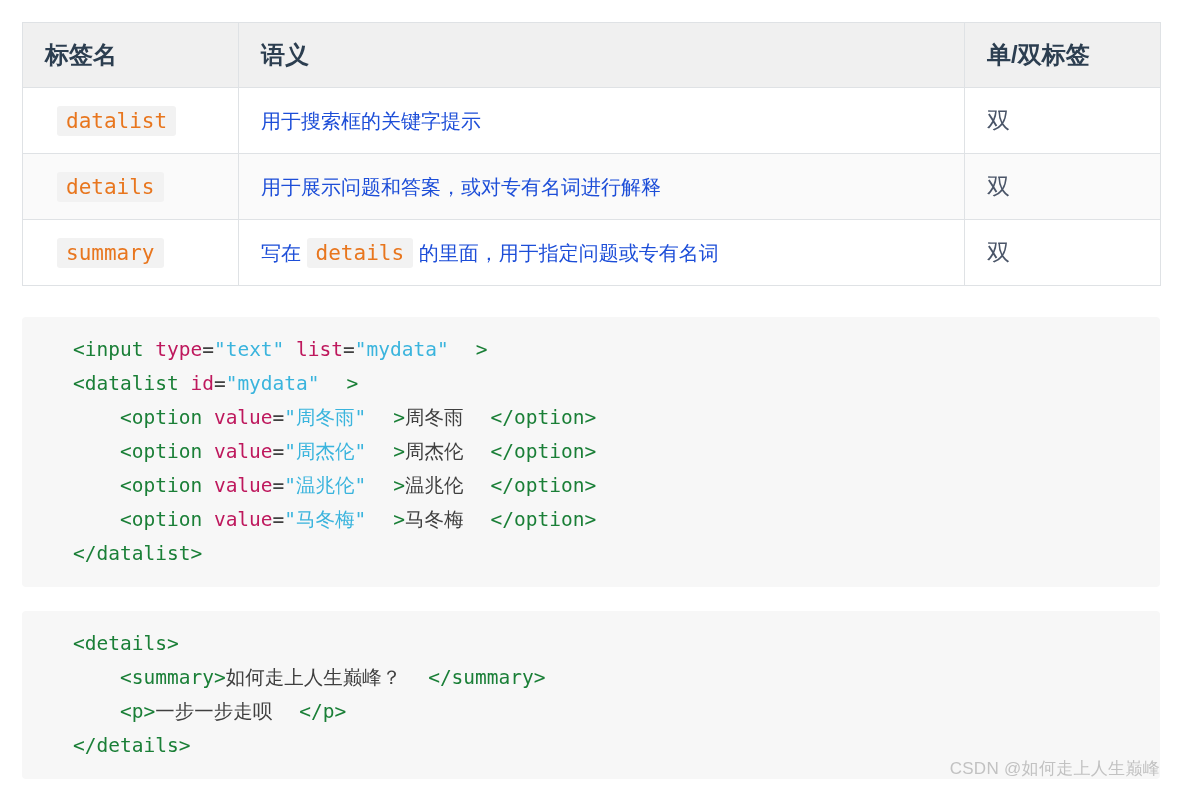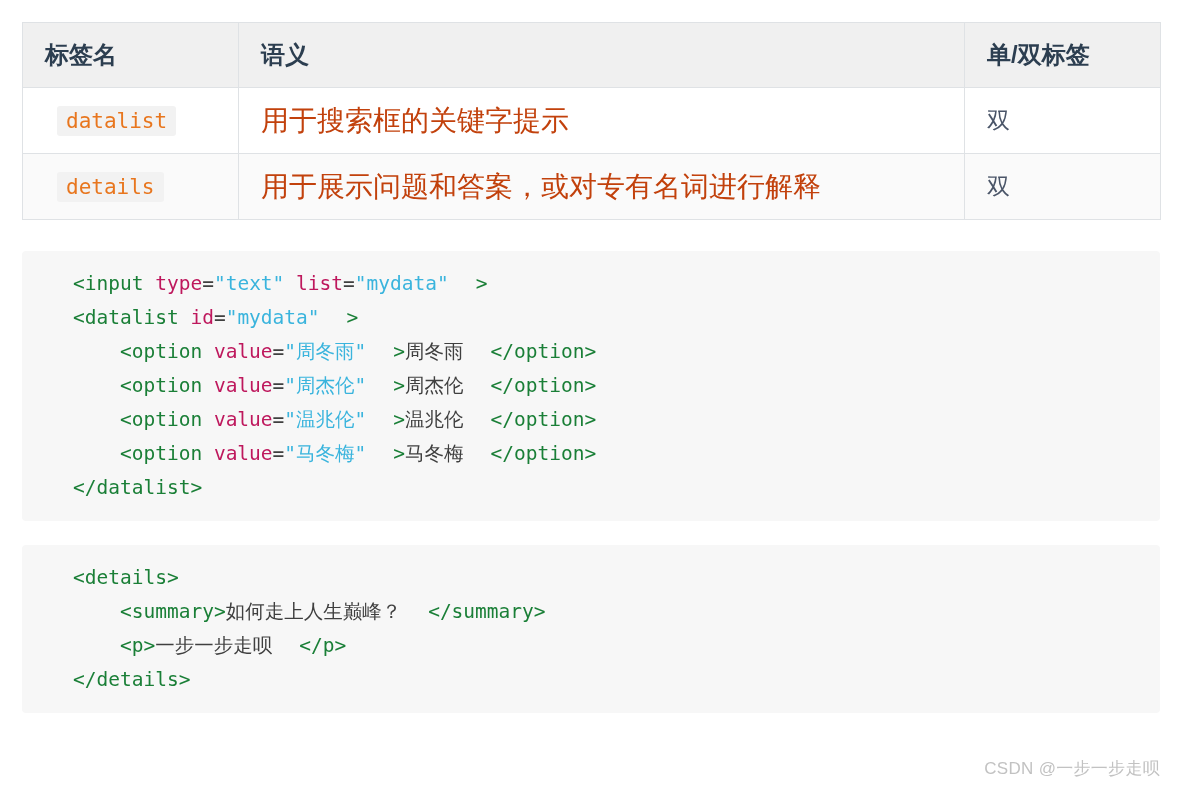--- a/index.html
+++ b/index.html
@@ -61,21 +61,21 @@
 
   code.inline {
     background: #f2f2f2;
     color: #e8761e;
     font-family: "DejaVu Sans Mono", "Liberation Mono", monospace;
     font-size: 21px;
     padding: 3px 9px;
     border-radius: 3px;
     white-space: nowrap;
   }
-  .sem-text { color: #c2410c; font-size: 28px; line-height: 1.2; }
+  .sem-text { color: #1d4ed8; font-size: 20px; line-height: 1.2; }
   .pair-text { color: #4a5568; font-size: 23px; }
 
   
   .code-block {
     background: #f7f7f7;
     border-radius: 4px;
     width: 1138px;
     box-sizing: border-box;
     padding: 16px 0 16px 0;
     font-family: "DejaVu Sans Mono", "Liberation Mono", monospace;
@@ -142,23 +142,34 @@
           <code class="inline">details</code>
         </td>
         <td>
           <span class="sem-text">用于展示问题和答案，或对专有名词进行解释</span>
         </td>
         <td>
           <span class="pair-text">双</span>
         </td>
       </tr>
 
+      <tr>
+        <td class="tag-cell">
+          <code class="inline">summary</code>
+        </td>
+        <td>
+          <span class="sem-text">写在 </span><code class="inline">details</code><span class="sem-text"> 的里面，用于指定问题或专有名词</span>
+        </td>
+        <td>
+          <span class="pair-text">双</span>
+        </td>
+      </tr>
 
     </tbody>
   </table>
 
   <pre class="code-block" id="code-1"><div class="code-line"><span class="t-tag">&lt;input </span><span class="t-attr">type</span><span class="t-txt">=</span><span class="t-val">"text"</span><span class="t-txt"> </span><span class="t-attr">list</span><span class="t-txt">=</span><span class="t-val">"mydata"</span><span class="t-tag">&gt;</span></div><div class="code-line"><span class="t-tag">&lt;datalist </span><span class="t-attr">id</span><span class="t-txt">=</span><span class="t-val">"mydata"</span><span class="t-tag">&gt;</span></div><div class="code-line"><span class="t-txt">    </span><span class="t-tag">&lt;option </span><span class="t-attr">value</span><span class="t-txt">=</span><span class="t-val">"周冬雨"</span><span class="t-tag">&gt;</span><span class="t-txt">周冬雨</span><span class="t-tag">&lt;/option&gt;</span></div><div class="code-line"><span class="t-txt">    </span><span class="t-tag">&lt;option </span><span class="t-attr">value</span><span class="t-txt">=</span><span class="t-val">"周杰伦"</span><span class="t-tag">&gt;</span><span class="t-txt">周杰伦</span><span class="t-tag">&lt;/option&gt;</span></div><div class="code-line"><span class="t-txt">    </span><span class="t-tag">&lt;option </span><span class="t-attr">value</span><span class="t-txt">=</span><span class="t-val">"温兆伦"</span><span class="t-tag">&gt;</span><span class="t-txt">温兆伦</span><span class="t-tag">&lt;/option&gt;</span></div><div class="code-line"><span class="t-txt">    </span><span class="t-tag">&lt;option </span><span class="t-attr">value</span><span class="t-txt">=</span><span class="t-val">"马冬梅"</span><span class="t-tag">&gt;</span><span class="t-txt">马冬梅</span><span class="t-tag">&lt;/option&gt;</span></div><div class="code-line"><span class="t-tag">&lt;/datalist&gt;</span></div></pre>
 
   <pre class="code-block" id="code-2"><div class="code-line"><span class="t-tag">&lt;details&gt;</span></div><div class="code-line"><span class="t-txt">    </span><span class="t-tag">&lt;summary&gt;</span><span class="t-txt">如何走上人生巅峰？</span><span class="t-tag">&lt;/summary&gt;</span></div><div class="code-line"><span class="t-txt">    </span><span class="t-tag">&lt;p&gt;</span><span class="t-txt">一步一步走呗</span><span class="t-tag">&lt;/p&gt;</span></div><div class="code-line"><span class="t-tag">&lt;/details&gt;</span></div></pre>
 
 </div>
 
-<div class="watermark">CSDN @一步一步走呗</div>
+<div class="watermark">CSDN @如何走上人生巅峰</div>
 
 </body></html>

